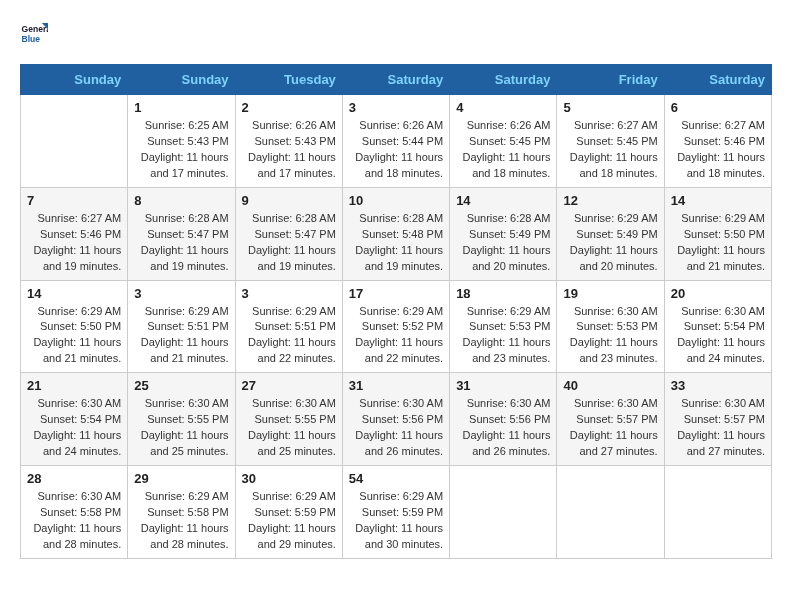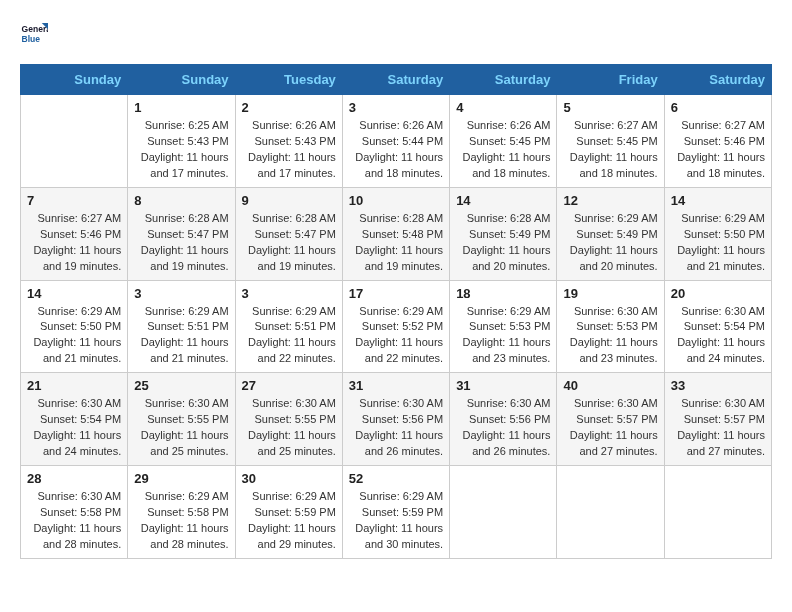--- a/index.html
+++ b/index.html
@@ -243,21 +243,21 @@
         </td>
         <td>
           <span class="day-number">29</span>
           <div class="day-info">Sunrise: 6:29 AM<br>Sunset: 5:58 PM<br>Daylight: 11 hours and 28 minutes.</div>
         </td>
         <td>
           <span class="day-number">30</span>
           <div class="day-info">Sunrise: 6:29 AM<br>Sunset: 5:59 PM<br>Daylight: 11 hours and 29 minutes.</div>
         </td>
         <td>
-          <span class="day-number">52</span>
+          <span class="day-number">54</span>
           <div class="day-info">Sunrise: 6:29 AM<br>Sunset: 5:59 PM<br>Daylight: 11 hours and 30 minutes.</div>
         </td>
         <td class="empty-cell"></td>
         <td class="empty-cell"></td>
         <td class="empty-cell"></td>
       </tr>
     </tbody>
 </table>
 
 </body></html>

